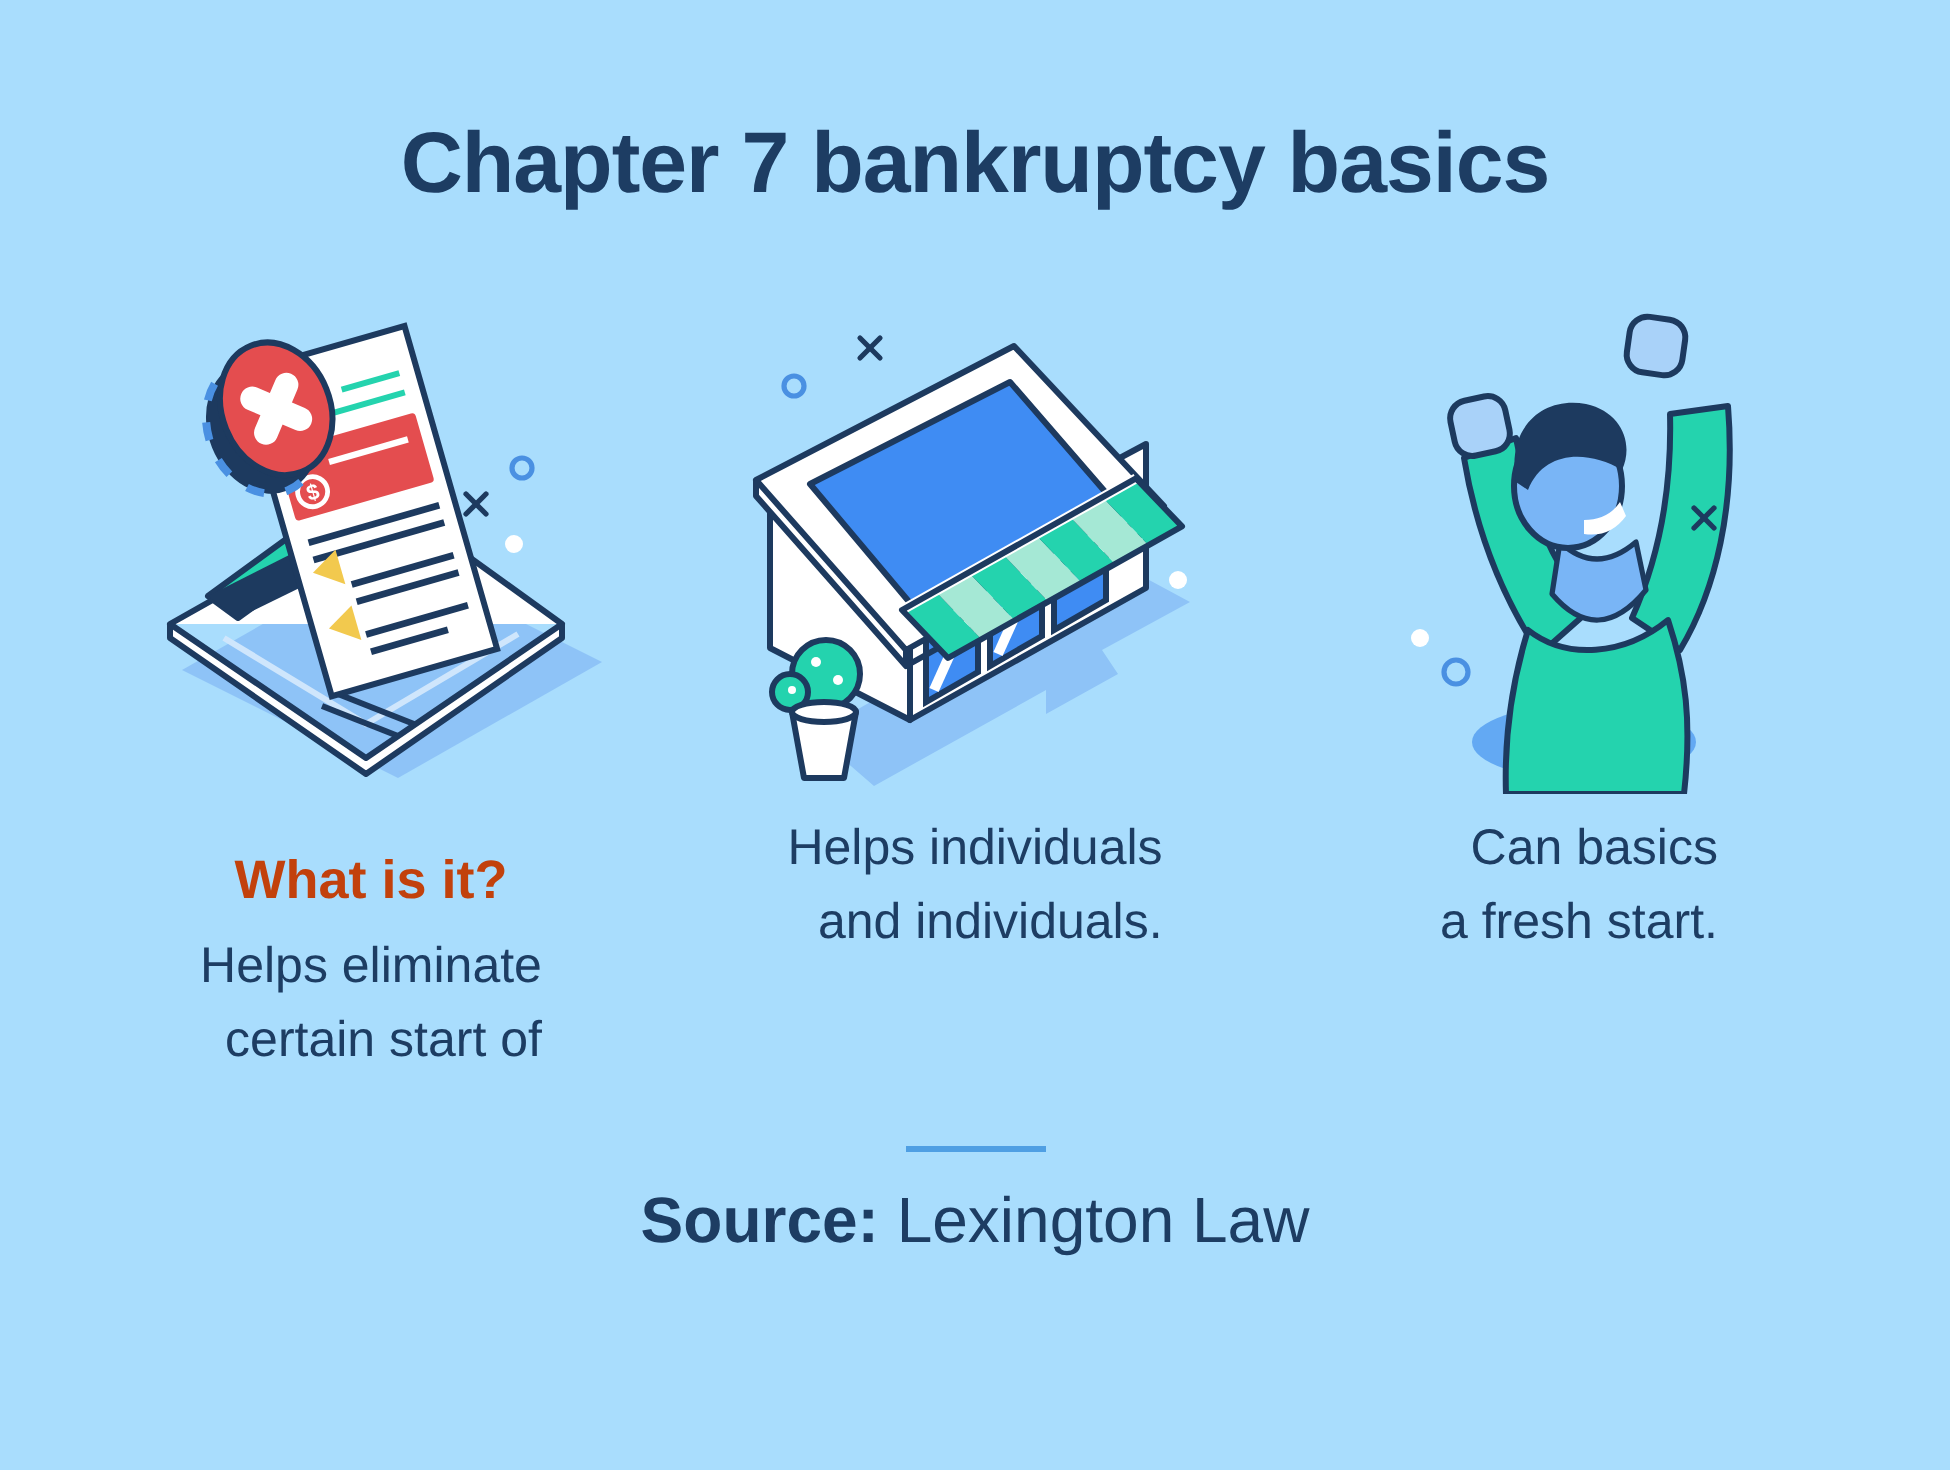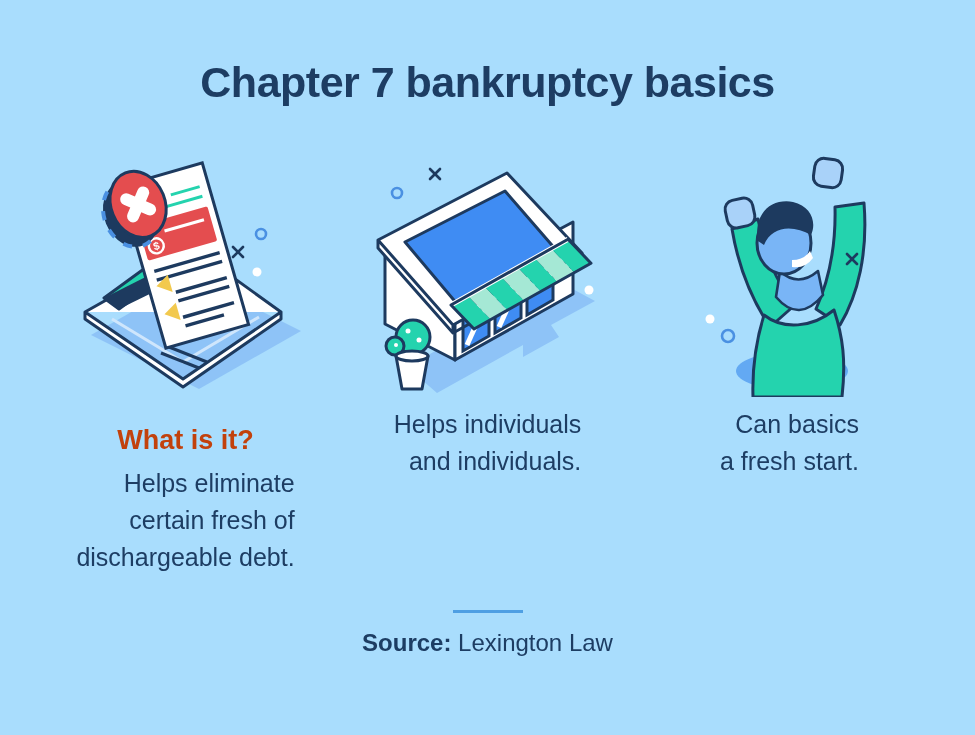--- a/index.html
+++ b/index.html
@@ -20,21 +20,21 @@
   .illus { height:250px; width:100%; display:flex; align-items:center; justify-content:center; }
   .heading {
     margin-top:28px; font-size:27px; font-weight:bold; color:#c2410c; text-align:center;
   }
   .bodytext { margin-top:9px; text-align:right; }
   .bodytext div { font-size:25px; line-height:37px; color:#1d3d63; }
   .divider {
     width:70px; height:3px; background:#4f9fe3; margin:34px auto 0 auto;
   }
   .source {
-    margin-top:16px; text-align:center; font-size:24px; color:#1d3d63;
+    margin-top:16px; text-align:center; font-size:32px; color:#1d3d63;
   }
   .source .b { font-weight:bold; }
   svg { display:block; }
 </style>
 </head>
 <body>
 
 <div class="canvas">
 
   <h1 class="title">Chapter 7 bankruptcy basics</h1>
@@ -87,22 +87,21 @@
             <line x1="176" y1="100" x2="186" y2="110"></line>
               <line x1="186" y1="100" x2="176" y2="110"></line>
           </g>
           <circle cx="204" cy="87" r="5" fill="none" stroke="#4a90e2" stroke-width="2.6"></circle>
           <circle cx="200" cy="125" r="4.5" fill="#ffffff"></circle>
         </svg>
       </div>
       <div class="heading">What is it?</div>
       <div class="bodytext">
         <div>Helps eliminate</div>
-        <div>certain fresh of</div>
-        <div>dischargeable debt.</div>
+        <div>certain start of</div>
       </div>
     </div>
 
     <div class="col">
       <div class="illus">
         <svg width="250" height="250" viewBox="0 0 250 250">
 
           <polygon points="74,246 160,198 160,210 196,190 188,178 232,154 206,140 150,172 150,160 44,220" fill="#8ec3f7"></polygon>
 
           <g>

